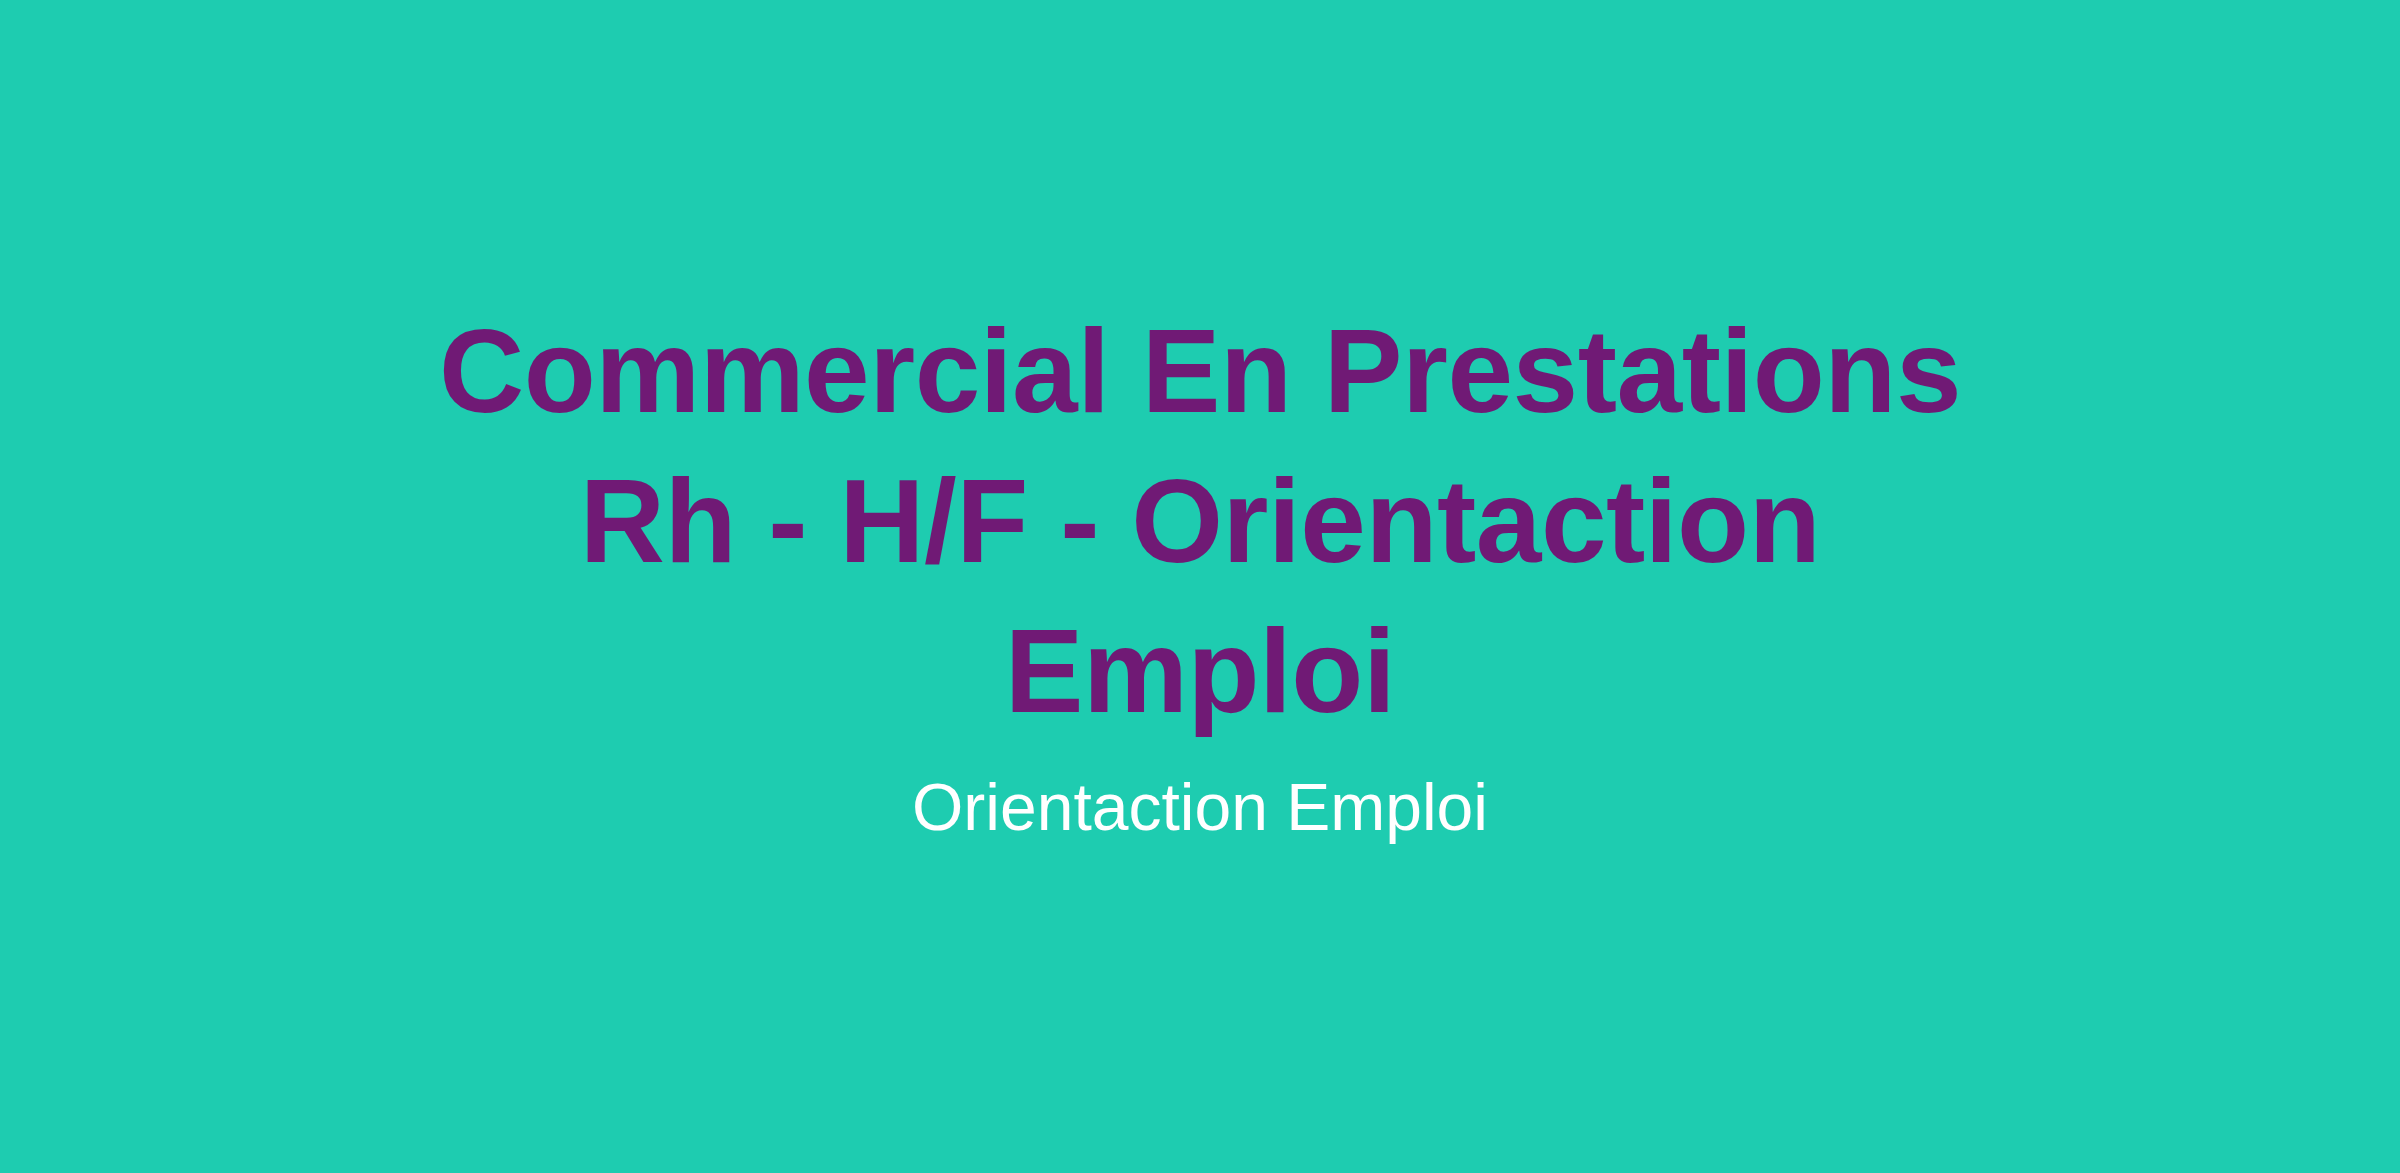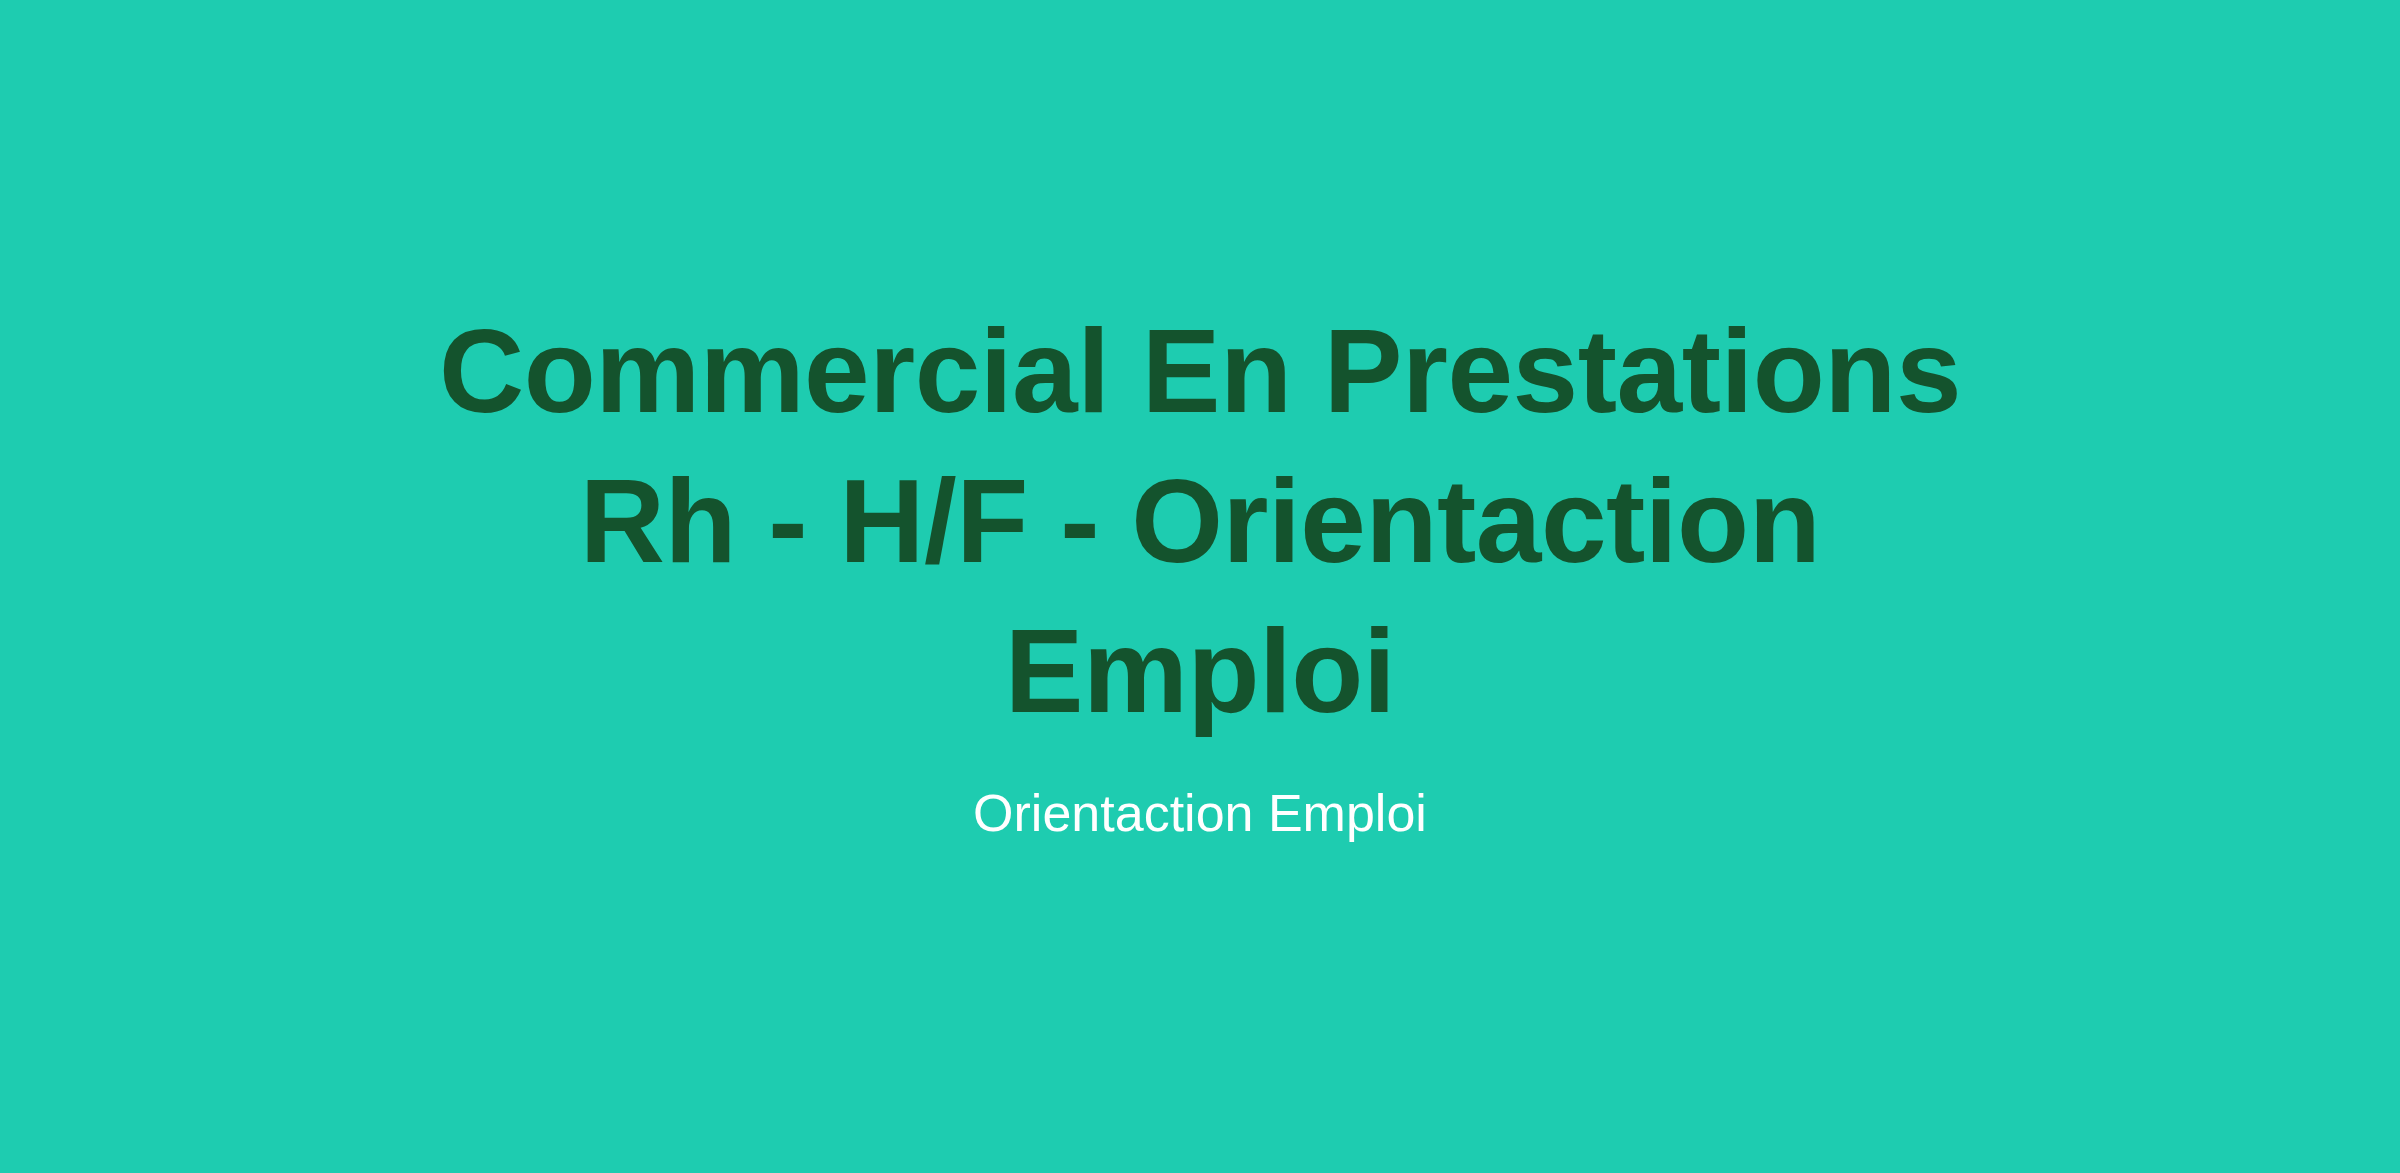--- a/index.html
+++ b/index.html
@@ -45,34 +45,34 @@
     color: #FFFFFF;
     font-weight: 700;
     font-size: 118px;
     line-height: 150px;
     letter-spacing: -0.5px;
     word-wrap: break-word;
     overflow-wrap: break-word;
   }
 
   .company-name {
-    margin: 7px;
+    margin: 1px;
     padding-top: 16px;
     color: #FFFFFF;
     font-weight: 400;
-    font-size: 52px;
+    font-size: 66px;
     line-height: 88px;
     letter-spacing: 0px;
   }
 </style>
 </head>
 <body>
 
 <div class="hero" style="background: rgb(30, 204, 176);">
 
   <div class="hero-inner">
 
-    <h1 class="job-title" style="color: #14532d;">Commercial En Prestations Rh - H/F - Orientaction Emploi</h1>
+    <h1 class="job-title" style="color: #701a75;">Commercial En Prestations Rh - H/F - Orientaction Emploi</h1>
 
     <p class="company-name" style="color: rgb(255, 255, 255);">Orientaction Emploi</p>
 
   </div>
 </div>
 
 </body></html>

